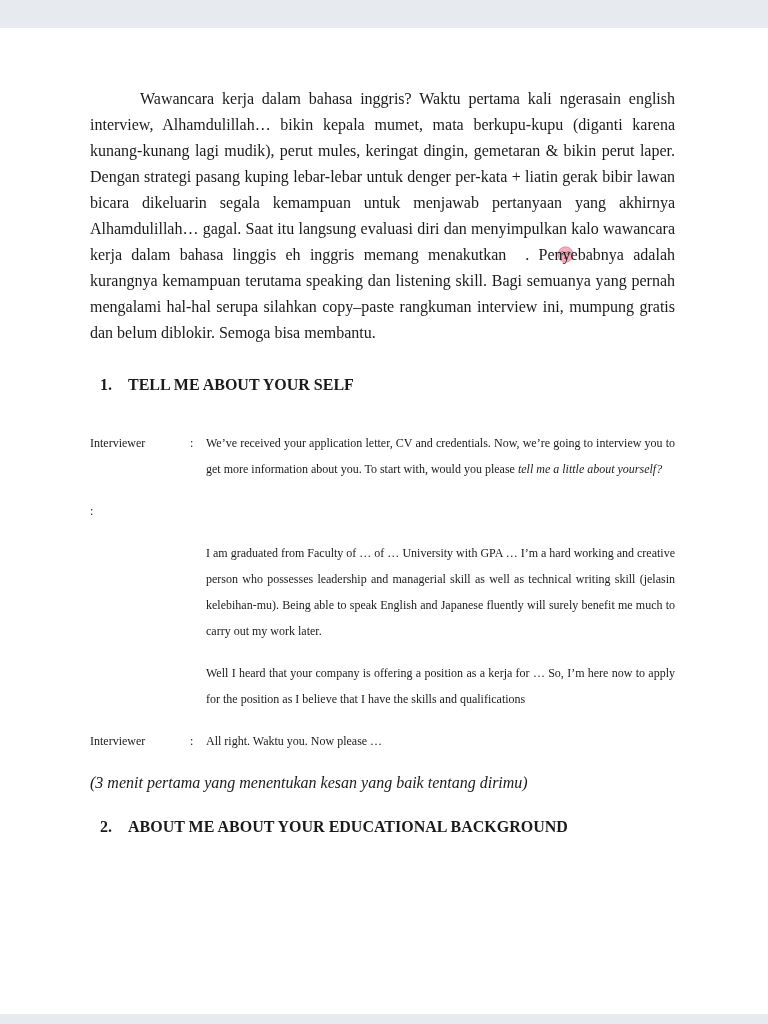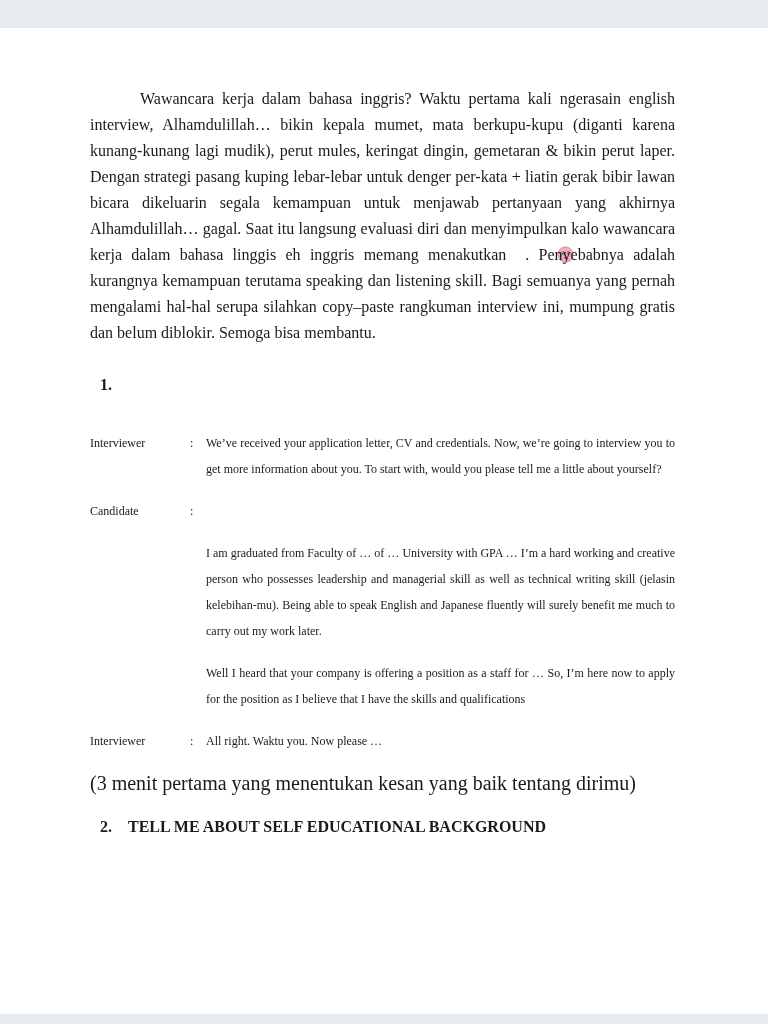--- a/index.html
+++ b/index.html
@@ -51,23 +51,24 @@
   .dialogue { margin-top: 34px; }
   .drow {
     display: flex;
     font-size: 12px;
     line-height: 26px;
     margin-bottom: 16px;
   }
   .speaker { width: 100px; flex: none; }
   .colon { width: 16px; flex: none; }
   .dtext { flex: 1; text-align: justify; }
-  .ital { }
+  .ital { font-style: italic; }
   .note {
-    font-size: 20px;
+    font-style: italic;
+    font-size: 16px;
     line-height: 26px;
     margin: 14px 0 0 0;
   }
 </style>
 </head>
 <body>
 
 <div class="canvas">
   <div class="page">
 
@@ -75,56 +76,56 @@
             <circle cx="10" cy="10" r="9" fill="#f5aebc" stroke="#d98a9c" stroke-width="1"></circle>
             <circle cx="6.5" cy="8.5" r="2" fill="#ffffff" stroke="#7a4a55" stroke-width="0.8"></circle>
             <circle cx="13.5" cy="8.5" r="2" fill="#ffffff" stroke="#7a4a55" stroke-width="0.8"></circle>
             <circle cx="6.5" cy="8.8" r="1" fill="#4a2a30"></circle>
             <circle cx="13.5" cy="8.8" r="1" fill="#4a2a30"></circle>
             <ellipse cx="10" cy="14" rx="1.8" ry="1.2" fill="#a86570"></ellipse>
           </svg></span><span>. Penyebabnya adalah kurangnya kemampuan terutama speaking dan listening skill. Bagi semuanya yang pernah mengalami hal-hal serupa silahkan copy–paste rangkuman interview ini, mumpung gratis dan belum diblokir. Semoga bisa membantu.</span></p>
 
     <div class="section-heading">
       <span class="sec-num">1.</span>
+      <span>TELL ME ABOUT YOUR SELF</span>
     </div>
 
     <div class="dialogue">
 
       <div class="drow">
         <span class="speaker">Interviewer</span>
         <span class="colon">:</span>
         <span class="dtext"><span>We’ve received your application letter, CV and credentials. Now, we’re going to interview you to get more information about you. To start with, would you please </span><span class="ital">tell me a little about yourself?</span></span>
       </div>
 
       <div class="drow">
-        <span class="speaker">Candidate</span>
         <span class="colon">:</span>
       </div>
 
       <div class="drow">
         <span class="speaker"></span>
         <span class="colon"></span>
         <span class="dtext">I am graduated from Faculty of … of … University with GPA … I’m a hard working and creative person who possesses leadership and managerial skill as well as technical writing skill (jelasin kelebihan-mu). Being able to speak English and Japanese fluently will surely benefit me much to carry out my work later.</span>
       </div>
 
       <div class="drow">
         <span class="speaker"></span>
         <span class="colon"></span>
-        <span class="dtext">Well I heard that your company is offering a position as a staff for … So, I’m here now to apply for the position as I believe that I have the skills and qualifications</span>
+        <span class="dtext">Well I heard that your company is offering a position as a kerja for … So, I’m here now to apply for the position as I believe that I have the skills and qualifications</span>
       </div>
 
       <div class="drow">
         <span class="speaker">Interviewer</span>
         <span class="colon">:</span>
         <span class="dtext">All right. Waktu you. Now please …</span>
       </div>
 
     </div>
 
     <p class="note">(3 menit pertama yang menentukan kesan yang baik tentang dirimu)</p>
 
     <div class="section-heading second">
       <span class="sec-num">2.</span>
-      <span>TELL ME ABOUT SELF EDUCATIONAL BACKGROUND</span>
+      <span>ABOUT ME ABOUT YOUR EDUCATIONAL BACKGROUND</span>
     </div>
 
   </div>
 </div>
 
 </body></html>

